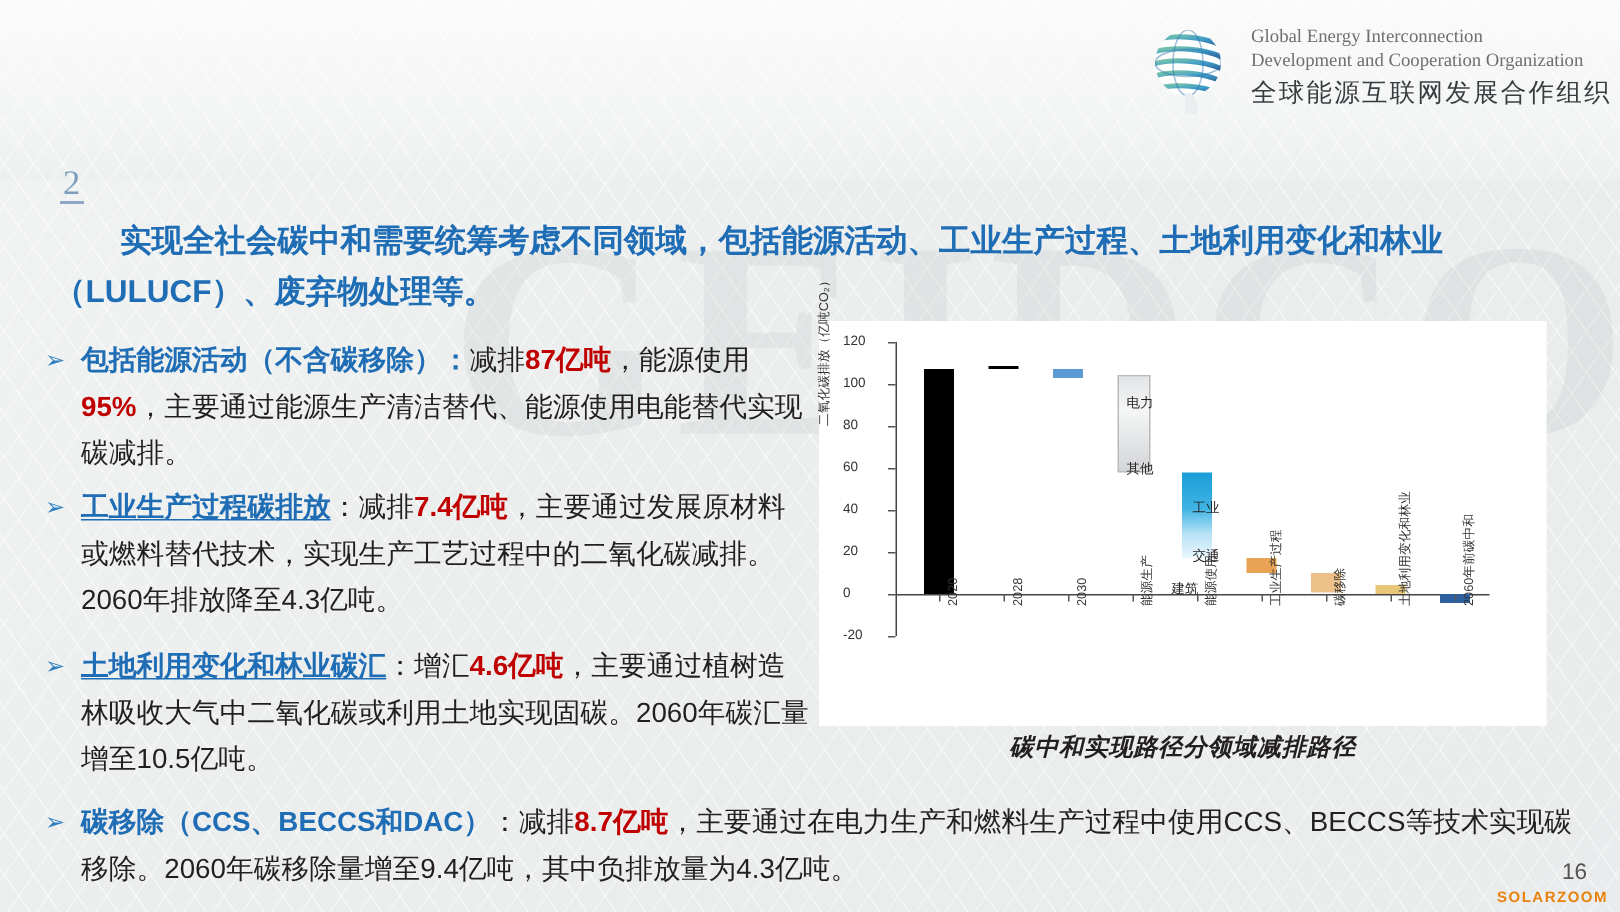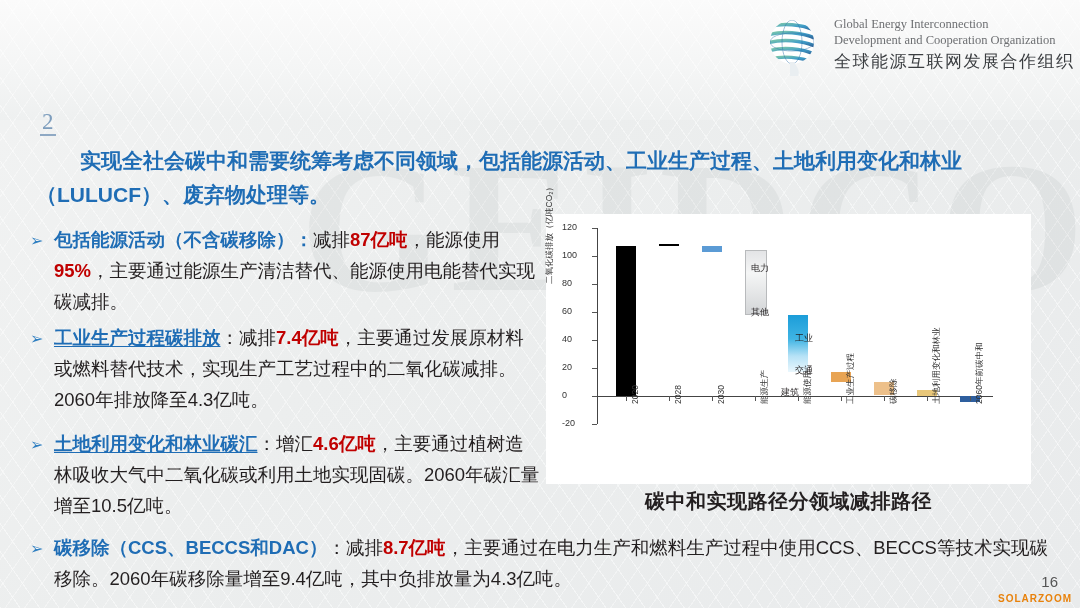--- a/index.html
+++ b/index.html
@@ -143,22 +143,23 @@
     position: absolute;
     left: 546px; top: 214px;
     width: 485px; height: 270px;
     background: #ffffff;
   }
   #chart-caption {
     position: absolute;
     left: 546px; top: 488px;
     width: 485px;
     text-align: center;
-    font-size: 20px; font-weight: bold; color: #231f20;
+    font-size: 16px; font-weight: bold; color: #231f20;
     letter-spacing: .5px;
+    font-style: italic;
   }
   #ylabel {
     position: absolute;
     left: -2px; top: 70px;
     width: 150px;
     transform: rotate(-90deg);
     transform-origin: 0 0;
     font-size: 8.5px;
     color: #333;
     white-space: nowrap;

